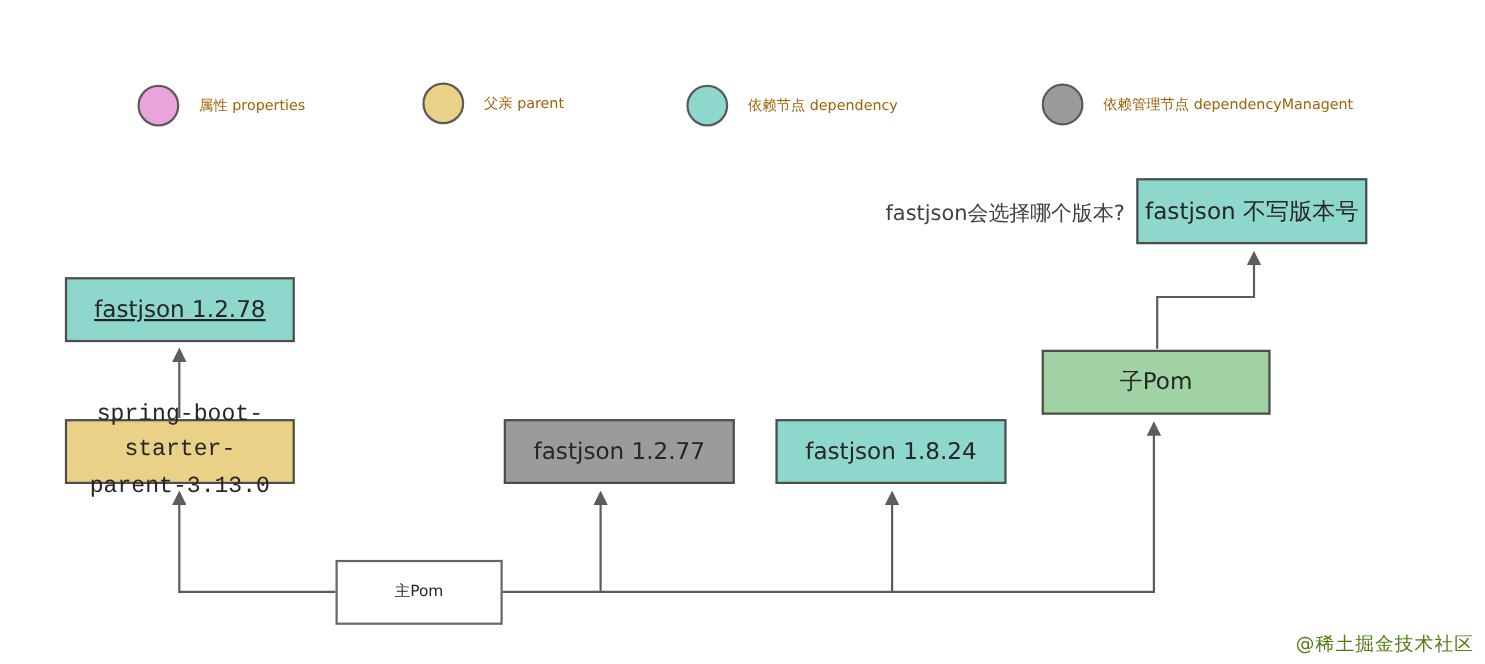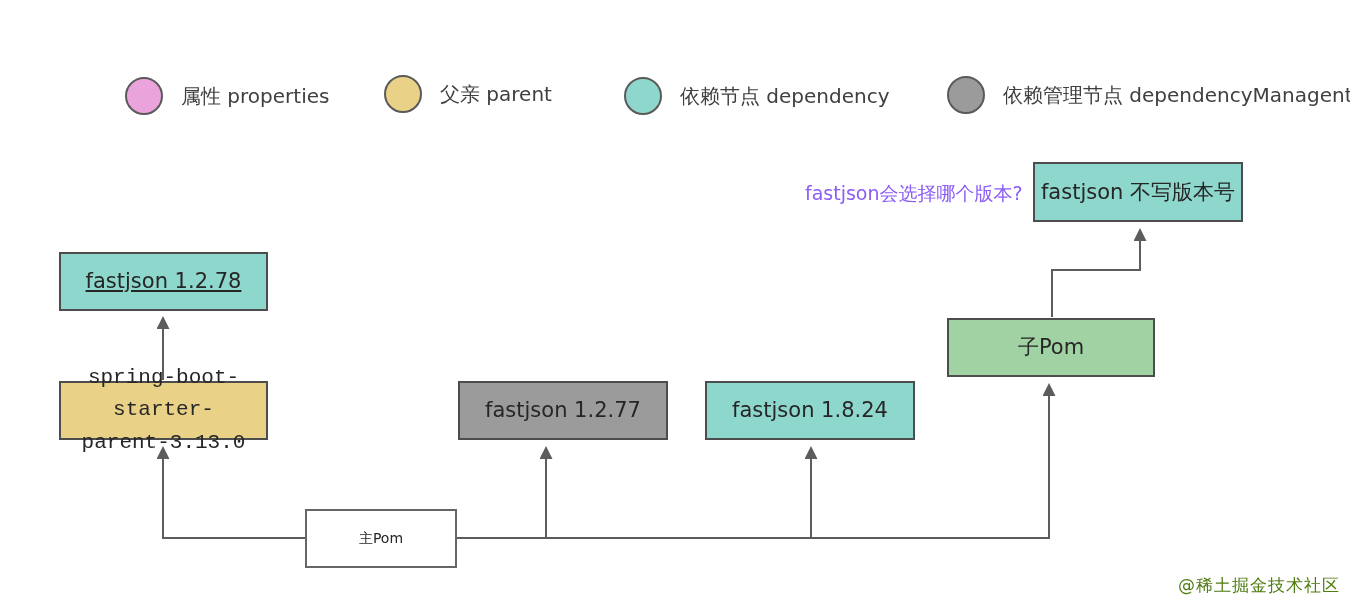--- a/index.html
+++ b/index.html
@@ -23,22 +23,22 @@
     height: 40px;
   }
   .legend-circle {
     width: 38px;
     height: 38px;
     border-radius: 50%;
     border: 2.5px solid #5a5a5a;
     flex: 0 0 auto;
   }
   .legend-label {
-    font-size: 20px;
-    color: #404040;
+    font-size: 13px;
+    color: #a16207;
     white-space: nowrap;
   }
   .c-pink  { background: #eba3dc; }
   .c-yellow{ background: #e9d187; }
   .c-teal  { background: #8ed7cd; }
   .c-gray  { background: #9b9b9b; }
   .c-green { background: #a1d2a3; }
 
   
   .node {
@@ -62,21 +62,21 @@
   #node-fastjson-1224      { left: 705px;  top: 381px; width: 210px; height: 59px; }
   #node-child-pom          { left: 947px;  top: 318px; width: 208px; height: 59px; }
   #node-main-pom           { left: 305px;  top: 509px; width: 152px; height: 59px; }
 
   
   .question {
     position: absolute;
     left: 805px;
     top: 181px;
     font-size: 19px;
-    color: #8b5cf6;
+    color: #404040;
     white-space: nowrap;
   }
   .watermark {
     position: absolute;
     right: 10px;
     top: 574px;
     font-size: 17px;
     color: #4d7c0f;
     letter-spacing: 1px;
     white-space: nowrap;

